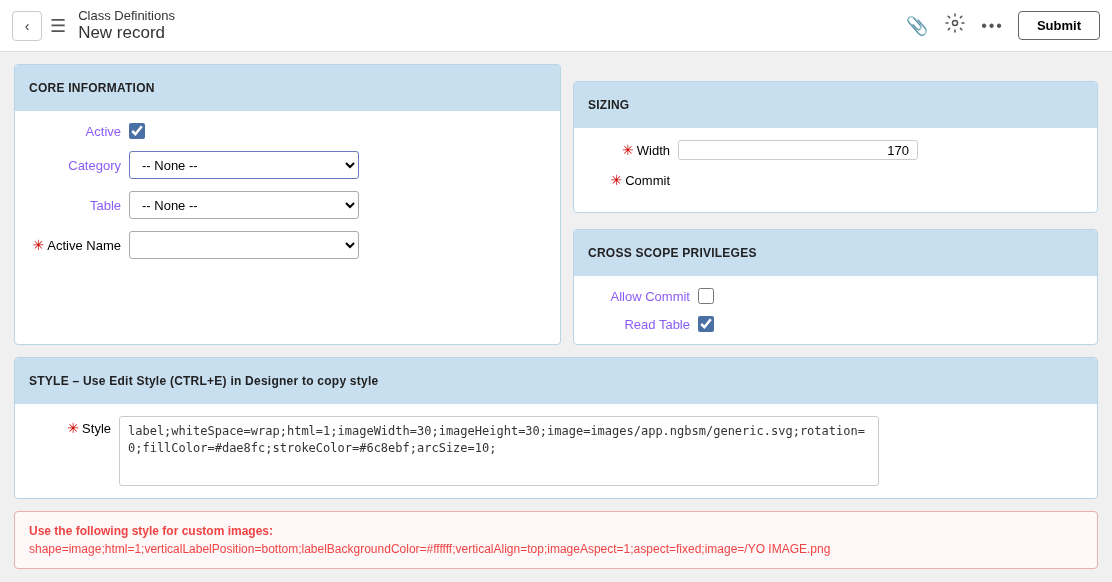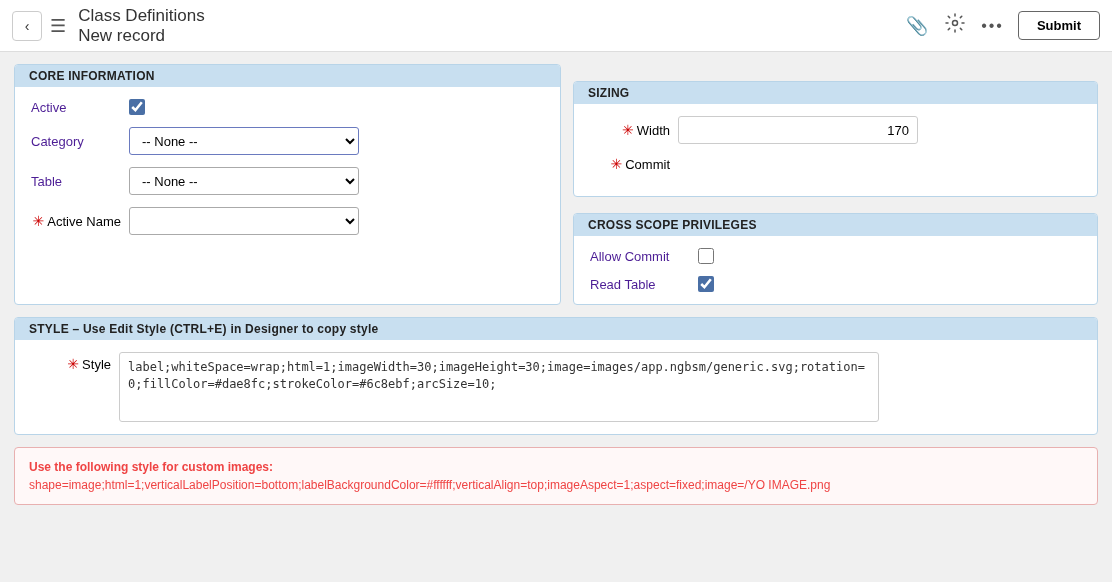--- a/index.html
+++ b/index.html
@@ -35,21 +35,21 @@
     .header-menu-icon {
       font-size: 18px;
       color: #555;
       cursor: pointer;
       margin-right: 4px;
     }
     .header-title-block {
       flex: 1;
     }
     .header-title-main {
-      font-size: 17px;
+      font-size: 13px;
       color: #333;
     }
     .header-title-sub {
       font-size: 17px;
       color: #333;
       font-weight: normal;
     }
     .header-actions {
       display: flex;
       align-items: center;
@@ -89,21 +89,21 @@
 
     
     .panel {
       border: 1px solid #b8d4e8;
       border-radius: 4px;
       background: white;
       overflow: hidden;
     }
     .panel-header {
       background: #c8dff0;
-      padding: 4px 14px;
+      padding: 16px 14px;
       font-weight: bold;
       font-size: 12px;
       color: #222;
       letter-spacing: 0.02em;
     }
     .panel-body {
       padding: 12px 16px;
     }
 
     .panel-left {
@@ -113,22 +113,22 @@
     
     .form-row {
       display: flex;
       align-items: center;
       margin-bottom: 12px;
       gap: 8px;
     }
     .form-row:last-child { margin-bottom: 0; }
 
     .form-label {
-      text-align: left;
-      color: #4c1d95;
+      text-align: right;
+      color: #8b5cf6;
       font-size: 13px;
       min-width: 90px;
     }
     .form-label-required {
       display: flex;
       align-items: center;
       justify-content: flex-end;
       gap: 3px;
       min-width: 90px;
     }
@@ -163,21 +163,21 @@
       height: 28px;
       cursor: pointer;
     }
 
     .form-input {
       border: 1px solid #ccc;
       border-radius: 3px;
       padding: 4px 8px;
       font-size: 13px;
       background: white;
-      height: 28px;
+      height: 20px;
     }
     .form-input-number {
       width: 240px;
       text-align: right;
     }
 
     
     .sizing-row {
       display: flex;
       align-items: center;

